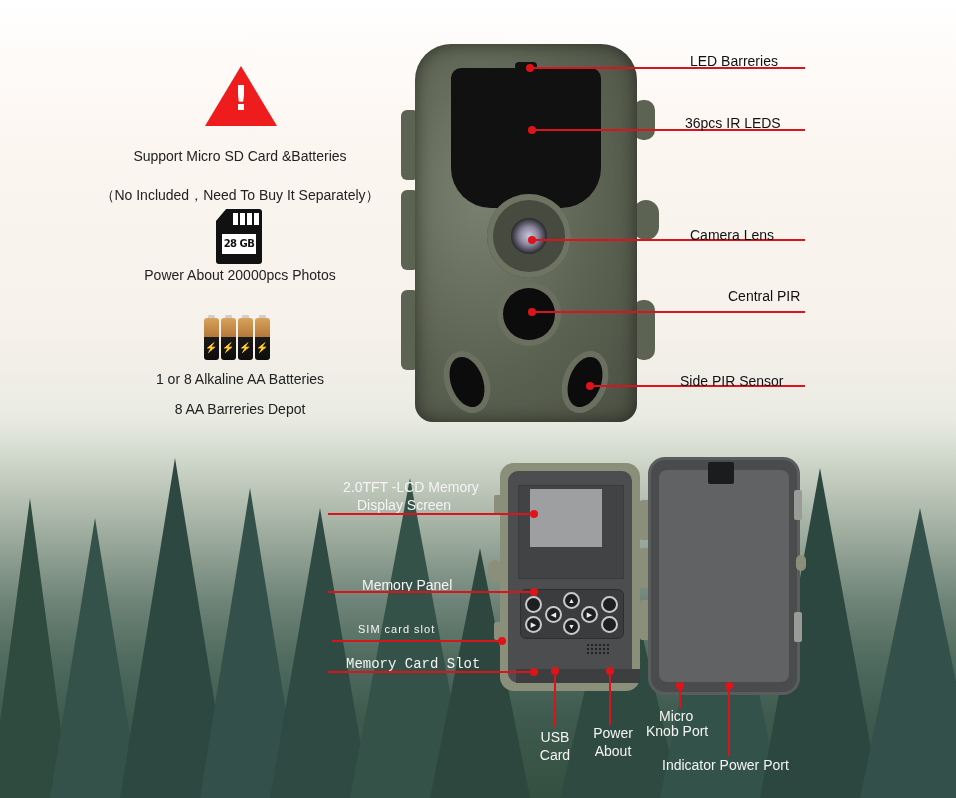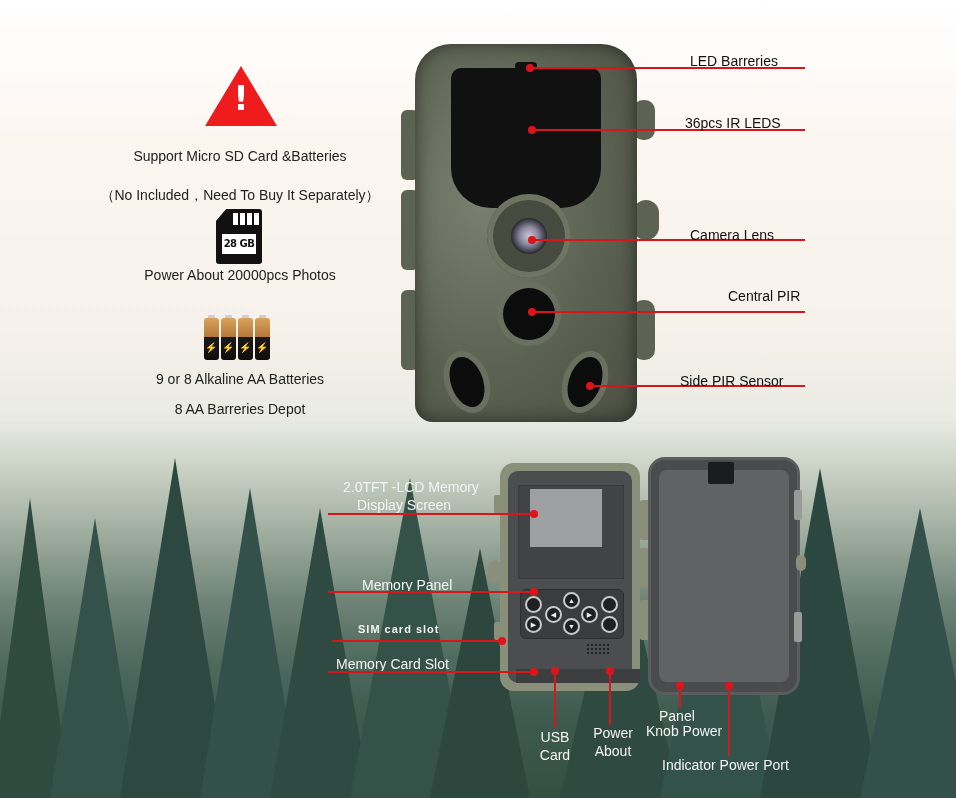--- a/index.html
+++ b/index.html
@@ -91,21 +91,21 @@
       </div>
     <div class="battery" style="left:238px;">
         <div class="battery-cap"></div>
         <div class="battery-bolt">⚡</div>
       </div>
     <div class="battery" style="left:255px;">
         <div class="battery-cap"></div>
         <div class="battery-bolt">⚡</div>
       </div>
   </div>
-  <div class="ltext" style="left:110px;top:371px;width:260px;">9 or 8 Alkaline AA Batteries</div>
+  <div class="ltext" style="left:110px;top:371px;width:260px;">1 or 8 Alkaline AA Batteries</div>
   <div class="ltext" style="left:110px;top:401px;width:260px;">8 AA Barreries Depot</div>
 </div>
 
 <div>
   <div class="side-ear" style="left:401px;top:110px;width:18px;height:70px;"></div>
   <div class="side-ear" style="left:401px;top:190px;width:18px;height:80px;"></div>
   <div class="side-ear" style="left:401px;top:290px;width:18px;height:80px;"></div>
   <div class="side-ear" style="left:633px;top:100px;width:22px;height:40px;border-radius:10px;"></div>
   <div class="side-ear" style="left:633px;top:200px;width:26px;height:40px;border-radius:14px;"></div>
   <div class="side-ear" style="left:633px;top:300px;width:22px;height:60px;border-radius:10px;"></div>
@@ -180,41 +180,41 @@
 <div>
   <div class="label light" style="left:343px;top:479px;font-size:14px;">2.0TFT -LCD Memory</div>
   <div class="label light" style="left:357px;top:497px;font-size:14px;">Display Screen</div>
   <div class="line" style="left:328px;top:513px;width:206px;"></div>
   <div class="dot" style="left:530px;top:510px;"></div>
 
   <div class="label light" style="left:362px;top:577px;">Memory Panel</div>
   <div class="line" style="left:328px;top:591px;width:206px;"></div>
   <div class="dot" style="left:530px;top:588px;"></div>
 
-  <div class="label light" style="left:358px;top:623px;font-size:11px;font-weight:bold;letter-spacing:1px;">SIM card slot</div>
+  <div class="label light" style="left:358px;top:623px;font-size:11px;font-weight:normal;letter-spacing:1px;">SIM card slot</div>
   <div class="line" style="left:332px;top:640px;width:170px;"></div>
   <div class="dot" style="left:498px;top:637px;"></div>
 
-  <div class="label light" style="left:336px;top:656px;">Memory Card Slot</div>
+  <div class="label light" style="left:346px;top:656px;font-family:Liberation Mono, monospace;">Memory Card Slot</div>
   <div class="line" style="left:328px;top:671px;width:206px;"></div>
   <div class="dot" style="left:530px;top:668px;"></div>
 </div>
 
 <div>
   <div class="dot" style="left:551px;top:667px;"></div>
   <div class="vline" style="left:554px;top:671px;height:56px;"></div>
   <div class="label light" style="left:539px;top:729px;text-align:center;width:32px;">USB</div>
   <div class="label light" style="left:539px;top:747px;text-align:center;width:32px;">Card</div>
 
   <div class="dot" style="left:606px;top:667px;"></div>
   <div class="vline" style="left:609px;top:671px;height:54px;"></div>
   <div class="label light" style="left:589px;top:725px;text-align:center;width:48px;">Power</div>
   <div class="label light" style="left:589px;top:743px;text-align:center;width:48px;">About</div>
 
   <div class="dot" style="left:676px;top:682px;"></div>
   <div class="vline" style="left:679px;top:686px;height:22px;"></div>
-  <div class="label light" style="left:659px;top:708px;">Panel</div>
-  <div class="label light" style="left:646px;top:723px;">Knob Power</div>
+  <div class="label light" style="left:659px;top:708px;">Micro</div>
+  <div class="label light" style="left:646px;top:723px;">Knob Port</div>
 
   <div class="dot" style="left:725px;top:682px;"></div>
   <div class="vline" style="left:728px;top:686px;height:70px;"></div>
   <div class="label light" style="left:662px;top:757px;">Indicator Power Port</div>
 </div>
 
 </body></html>

